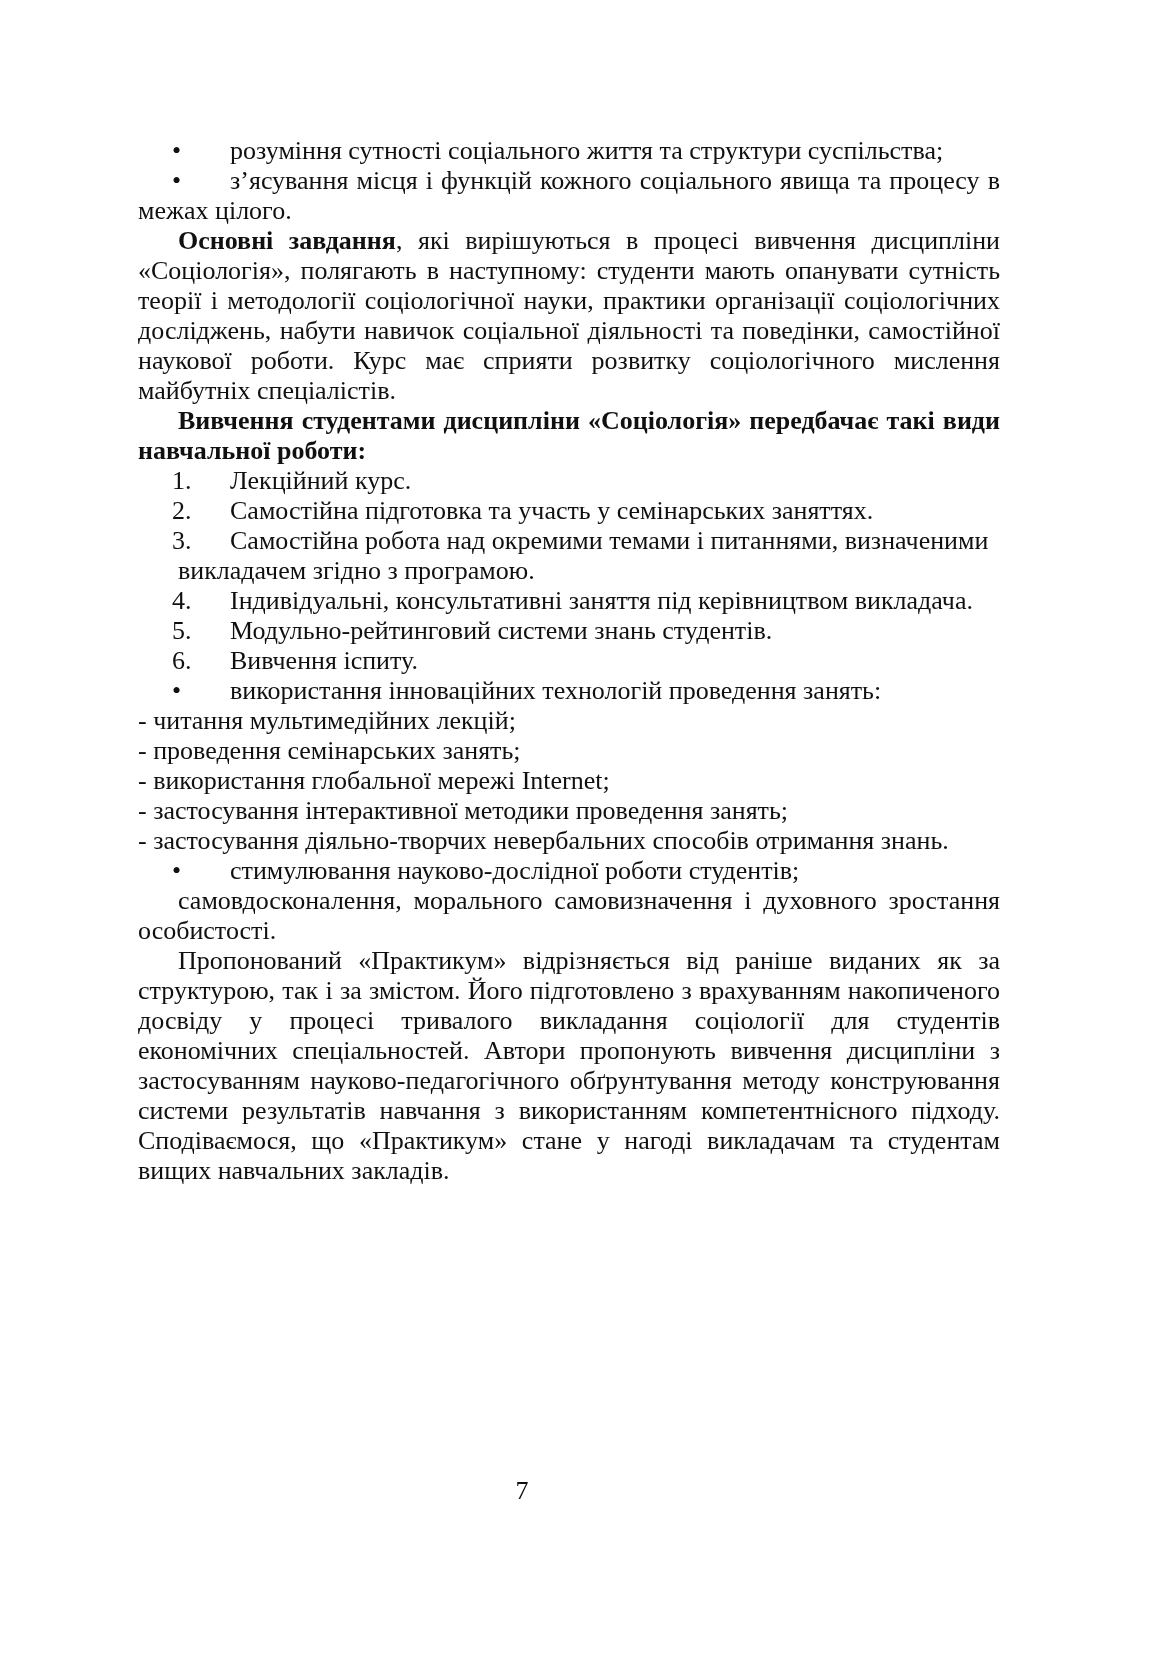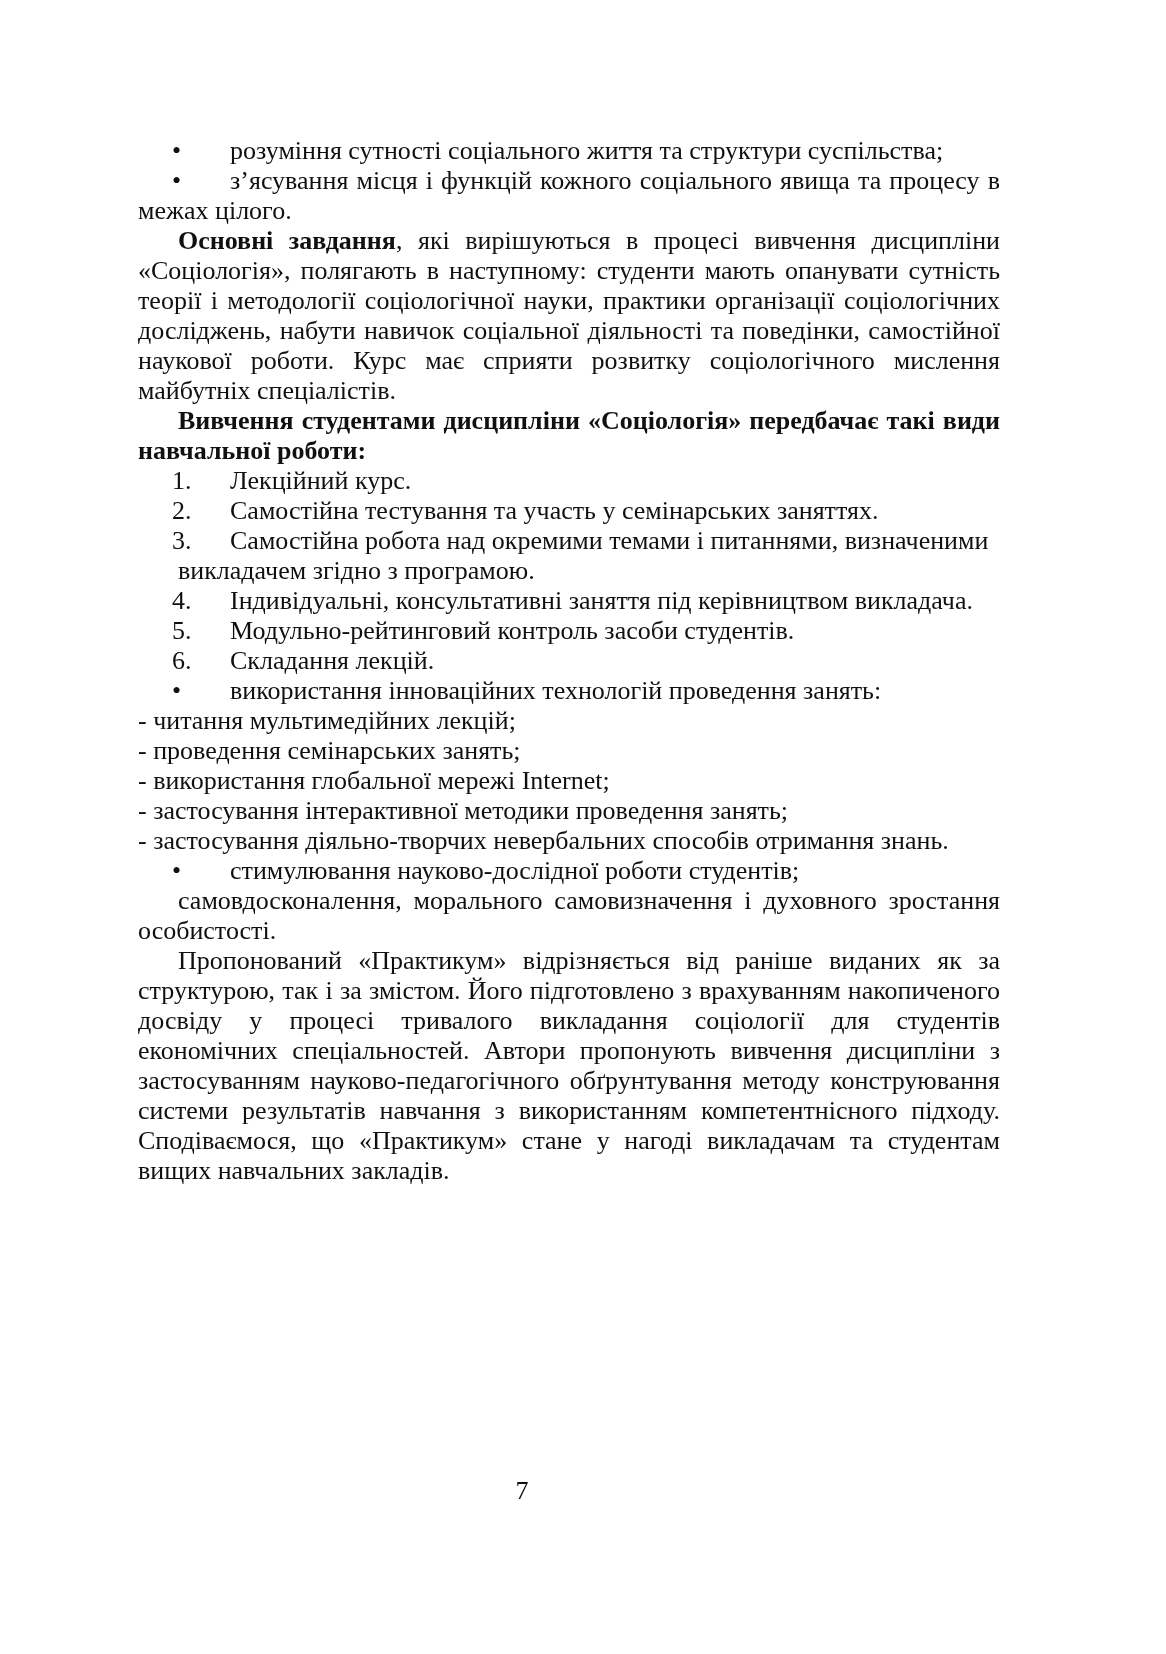--- a/index.html
+++ b/index.html
@@ -62,31 +62,31 @@
     <p class="li"><span class="marker">•</span><span>розуміння сутності соціального життя та структури суспільства;</span></p>
 
     <p class="li"><span class="marker">•</span><span>з’ясування місця і функцій кожного соціального явища та процесу в межах цілого.</span></p>
 
     <p class="indent"><b>Основні завдання</b><span>, які вирішуються в процесі вивчення дисципліни «Соціологія», полягають в наступному: студенти мають опанувати сутність теорії і методології соціологічної науки, практики організації соціологічних досліджень, набути навичок соціальної діяльності та поведінки, самостійної наукової роботи. Курс має сприяти розвитку соціологічного мислення майбутніх спеціалістів.</span></p>
 
     <p class="indent bold">Вивчення студентами дисципліни «Соціологія» передбачає такі види навчальної роботи:</p>
 
     <p class="li"><span class="marker">1.</span><span>Лекційний курс.</span></p>
 
-    <p class="li"><span class="marker">2.</span><span>Самостійна  тестування та участь у семінарських заняттях.</span></p>
+    <p class="li"><span class="marker">2.</span><span>Самостійна  підготовка та участь у семінарських заняттях.</span></p>
 
     <p class="li"><span class="marker">3.</span><span>Самостійна  робота над окремими темами і питаннями, визначеними</span></p>
 
     <p class="cont">викладачем згідно з програмою.</p>
 
     <p class="li"><span class="marker">4.</span><span>Індивідуальні, консультативні заняття під керівництвом викладача.</span></p>
 
-    <p class="li"><span class="marker">5.</span><span>Модульно-рейтинговий контроль засоби студентів.</span></p>
+    <p class="li"><span class="marker">5.</span><span>Модульно-рейтинговий системи знань студентів.</span></p>
 
-    <p class="li"><span class="marker">6.</span><span>Складання лекцій.</span></p>
+    <p class="li"><span class="marker">6.</span><span>Вивчення іспиту.</span></p>
 
 
     <p class="li"><span class="marker">•</span><span>використання інноваційних технологій проведення занять:</span></p>
 
     <p>- читання мультимедійних лекцій;</p>
     <p>- проведення семінарських занять;</p>
     <p>- використання глобальної мережі Internet;</p>
     <p>- застосування інтерактивної методики проведення занять;</p>
     <p>- застосування діяльно-творчих невербальних способів отримання знань.</p>
 

